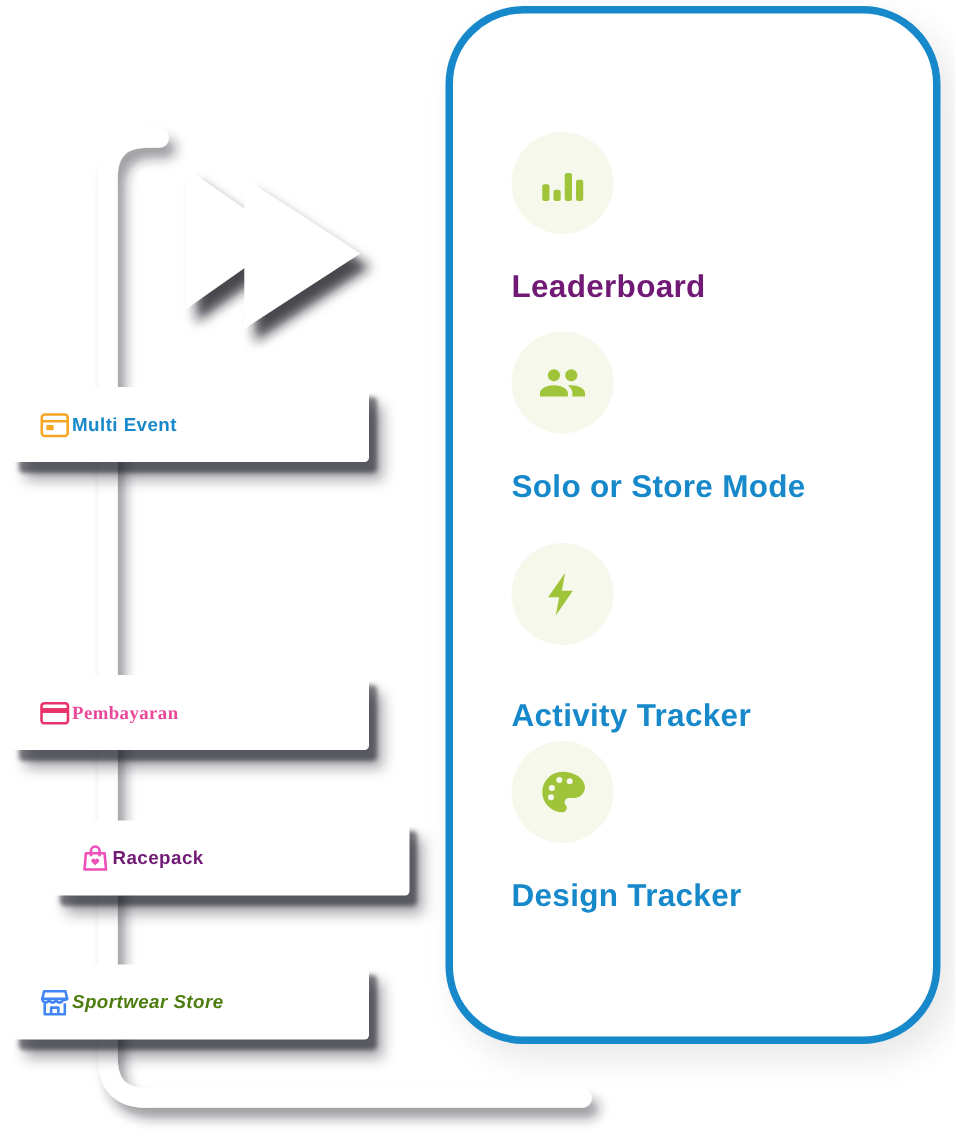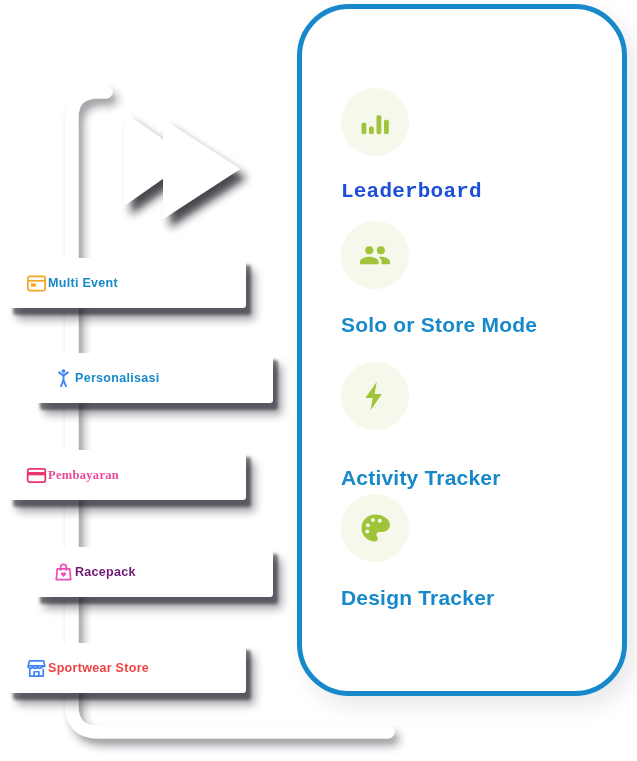--- a/index.html
+++ b/index.html
@@ -66,21 +66,21 @@
 
     <div class="feature" style="top:79px">
       <div class="circle" style="background-color: rgb(245, 248, 234); color: rgb(159, 195, 57);">
         <svg viewBox="0 0 24 24" fill="currentColor">
           <rect x="3" y="12.5" width="3.2" height="7.5" rx="1"></rect>
           <rect x="8" y="15" width="3.2" height="5" rx="1"></rect>
           <rect x="13" y="7.5" width="3.2" height="12.5" rx="1"></rect>
           <rect x="18" y="10.5" width="3.2" height="9.5" rx="1"></rect>
         </svg>
       </div>
-      <div class="flabel" style="color: #1d4ed8; font-family: Liberation Mono, monospace;">Leaderboard</div>
+      <div class="flabel" style="color: #701a75;">Leaderboard</div>
     </div>
 
     <div class="feature" style="top:212px">
       <div class="circle" style="background-color: rgb(245, 248, 234); color: rgb(159, 195, 57);">
         <svg viewBox="0 0 24 24" fill="currentColor">
           <circle cx="8.2" cy="8.8" r="2.7"></circle>
           <circle cx="15.9" cy="8.8" r="2.7"></circle>
           <path d="M8.2 13.2c-3 0-6.2 1.5-6.2 3.4v1.6h12.4v-1.6c0-1.9-3.2-3.4-6.2-3.4z"></path>
           <path d="M15.9 13.2c-.5 0-1 .04-1.55.13 1.25.9 2.05 2 2.05 3.27v1.6H22v-1.6c0-1.9-3.1-3.4-6.1-3.4z"></path>
         </svg>
@@ -116,31 +116,20 @@
     <span class="cicon" style="color: rgb(245, 166, 35);">
       <svg viewBox="0 0 24 24" fill="none" stroke="currentColor" stroke-width="1.8">
         <rect x="3" y="4.5" width="18" height="15" rx="2"></rect>
         <line x1="3" y1="9.2" x2="21" y2="9.2"></line>
         <rect x="6.2" y="11.8" width="5" height="3.6" fill="currentColor" stroke="none"></rect>
       </svg>
     </span>
     <span class="clabel" style="color: rgb(23, 137, 202);">Multi Event</span>
   </div>
 
-  <div class="card" style="left:35px;top:353px">
-    <span class="cicon" style="color: rgb(66, 133, 244);">
-      <svg viewBox="0 0 24 24" fill="none" stroke="currentColor" stroke-width="2" stroke-linecap="round">
-        <circle cx="12" cy="4.3" r="2" fill="currentColor" stroke="none"></circle>
-        <path d="M12 8v6"></path>
-        <path d="M12 9 7.4 5.6M12 9l4.6-3.4"></path>
-        <path d="M12 14l-2.6 6M12 14l2.6 6"></path>
-      </svg>
-    </span>
-    <span class="clabel" style="color: rgb(23, 137, 202);">Personalisasi</span>
-  </div>
 
   <div class="card" style="left:8px;top:450px">
     <span class="cicon" style="color: rgb(232, 51, 107);">
       <svg viewBox="0 0 24 24" fill="none" stroke="currentColor" stroke-width="1.8">
         <rect x="2.8" y="5" width="18.4" height="14" rx="2"></rect>
         <rect x="2.8" y="8.4" width="18.4" height="3.4" fill="currentColor" stroke="none"></rect>
       </svg>
     </span>
     <span class="clabel" style="color: #ec4899; font-family: Liberation Serif, serif;">Pembayaran</span>
   </div>
@@ -158,16 +147,16 @@
 
   <div class="card" style="left:8px;top:643px">
     <span class="cicon" style="color: rgb(66, 133, 244);">
       <svg viewBox="0 0 24 24" fill="none" stroke="currentColor" stroke-width="1.8" stroke-linejoin="round">
         <path d="M4.6 4h14.8l1.3 5.3H3.3z"></path>
         <path d="M3.3 9.3a2.4 2.4 0 0 0 4.8.2 2.4 2.4 0 0 0 4.8 0 2.4 2.4 0 0 0 4.8 0 2.4 2.4 0 0 0 3-.2"></path>
         <path d="M5 12.4V20h14v-7.6"></path>
         <path d="M9.5 20v-4.6h5V20"></path>
       </svg>
     </span>
-    <span class="clabel" style="color: #ef4444;">Sportwear Store</span>
+    <span class="clabel" style="color: #4d7c0f; font-style: italic;">Sportwear Store</span>
   </div>
 
 </div>
 
 </body></html>

